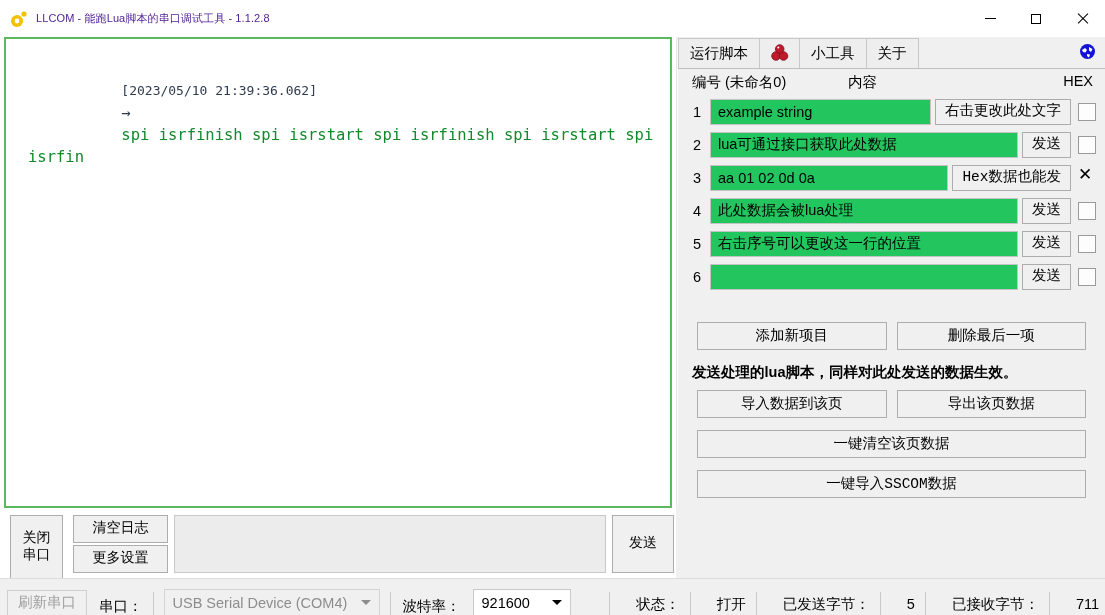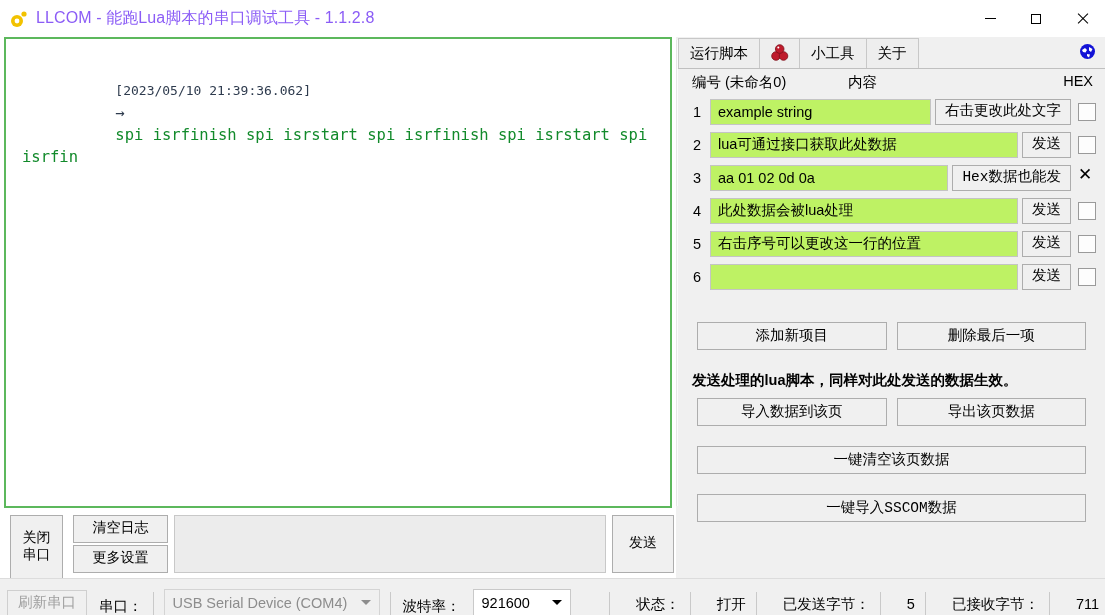--- a/index.html
+++ b/index.html
@@ -33,22 +33,22 @@
     align-items: center;
   }
   .app-icon {
     width: 18px; height: 18px;
     margin-left: 9px;
     margin-right: 9px;
     flex: 0 0 auto;
     position: relative;
   }
   .title-text {
-    font-size: 16px;
-    color: #8b5cf6;
+    font-size: 11px;
+    color: #4c1d95;
     letter-spacing: 0.1px;
     white-space: nowrap;
   }
   .win-buttons {
     position: absolute;
     right: 0; top: 0;
     height: 37px;
     display: flex;
   }
   .win-btn {
@@ -92,21 +92,21 @@
     position: absolute;
     left: 4px; top: 0px;
     width: 668px; height: 471px;
     border: 2px solid #5cb85c;
     box-sizing: border-box;
     background: #ffffff;
     display: flex;
   }
   .log-area {
     flex: 1 1 auto;
-    padding: 18px 10px 6px 16px;
+    padding: 18px 10px 6px 22px;
     overflow: hidden;
     box-sizing: border-box;
   }
   .log-line {
     font-family: "DejaVu Sans Mono", "Liberation Mono", monospace;
     font-size: 15.5px;
     line-height: 22px;
     color: #128a2b;
     white-space: pre-wrap;
     word-break: break-word;
@@ -265,21 +265,21 @@
     font-size: 14.5px;
     color: #000;
     flex: 0 0 auto;
     margin-left: 8px;
     cursor: default;
   }
   .row-input {
     height: 26px;
     box-sizing: border-box;
     border: 1px solid #c4c4c4;
-    background: #bef264;
+    background: #22c55e;
     font-family: "Liberation Sans", "DejaVu Sans", sans-serif;
     font-size: 14.5px;
     color: #000;
     padding: 0 7px;
     outline: none;
     flex: 1 1 auto;
     margin-left: 2px;
   }
   .row-btn {
     height: 26px;
@@ -317,21 +317,21 @@
   
   .actions {
     position: absolute;
     left: 0; top: 285px;
     width: 427px;
   }
   .act-row {
     display: flex;
     gap: 10px;
     padding: 0 19px;
-    margin-bottom: 20px;
+    margin-bottom: 12px;
     justify-content: flex-end;
   }
   .act-btn {
     height: 28px;
     flex: 1 1 0;
     font-size: 14.5px;
   }
   .hint {
     font-size: 14.5px;
     font-weight: bold;

